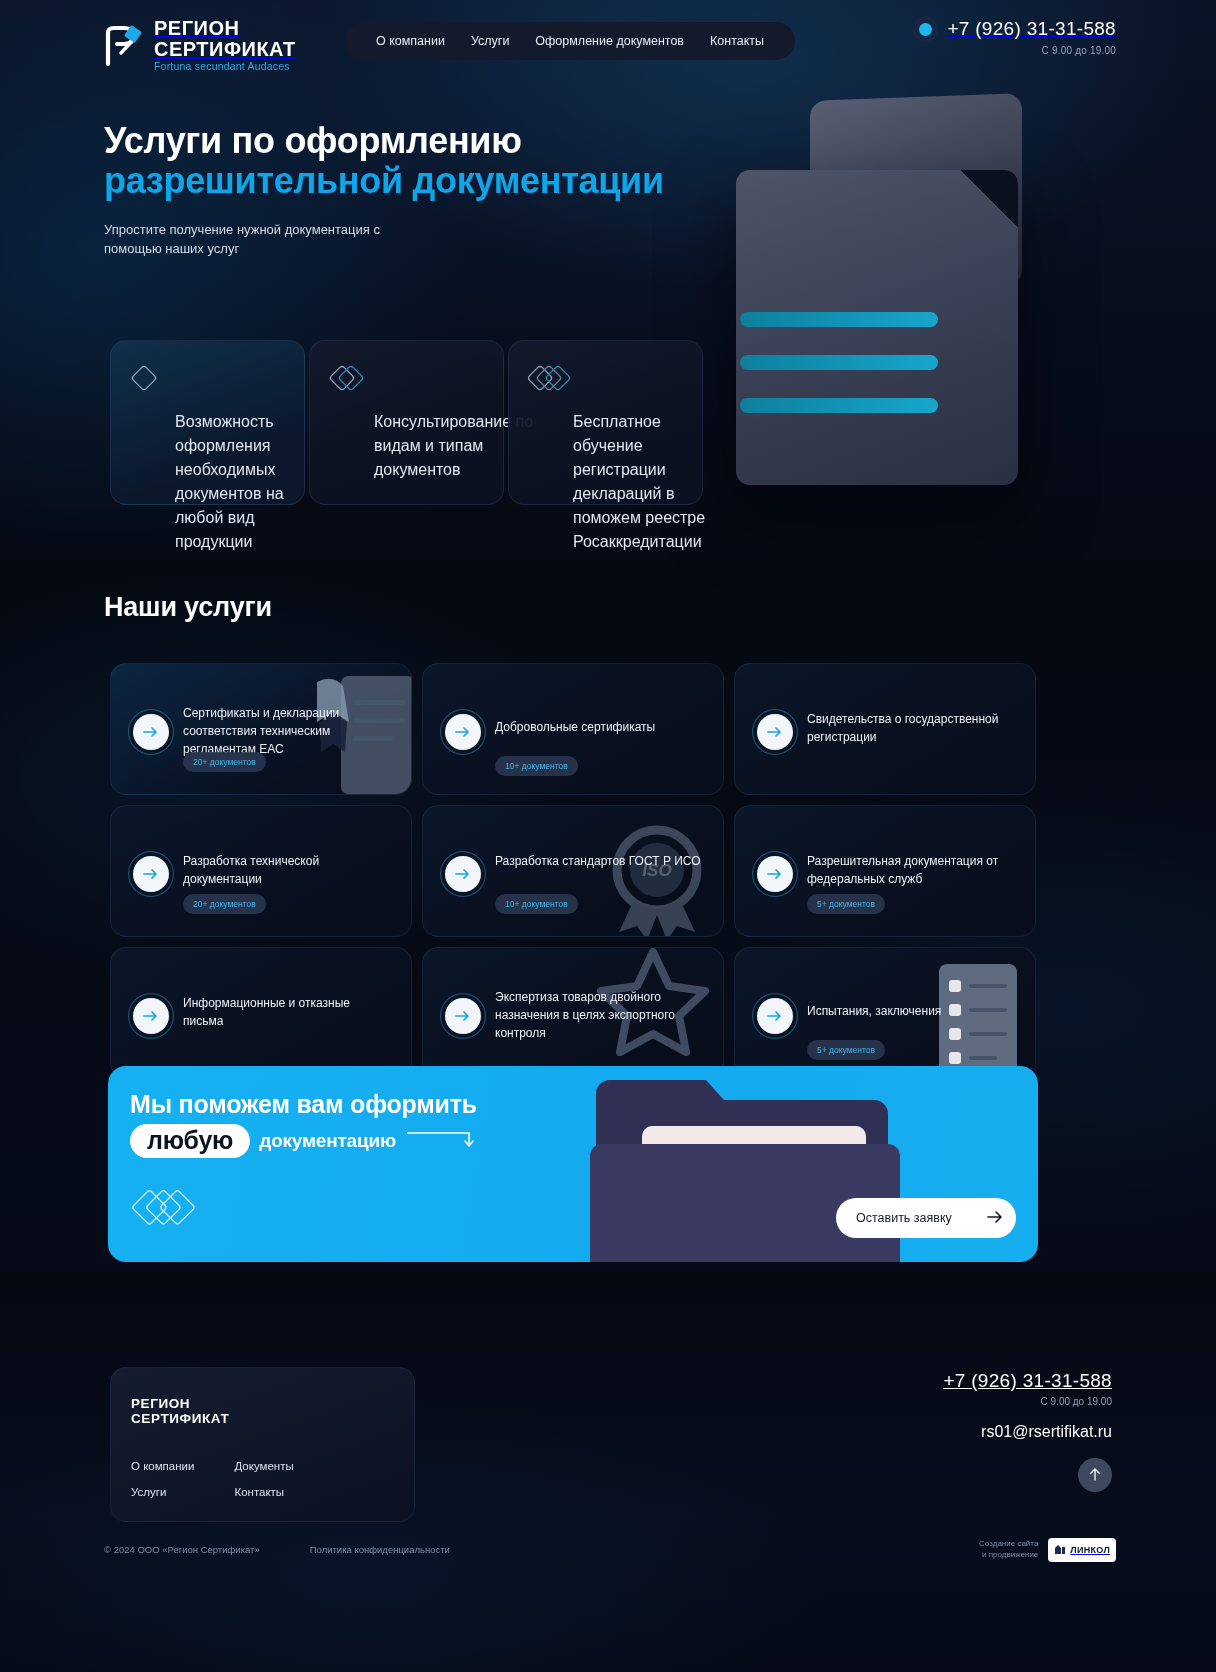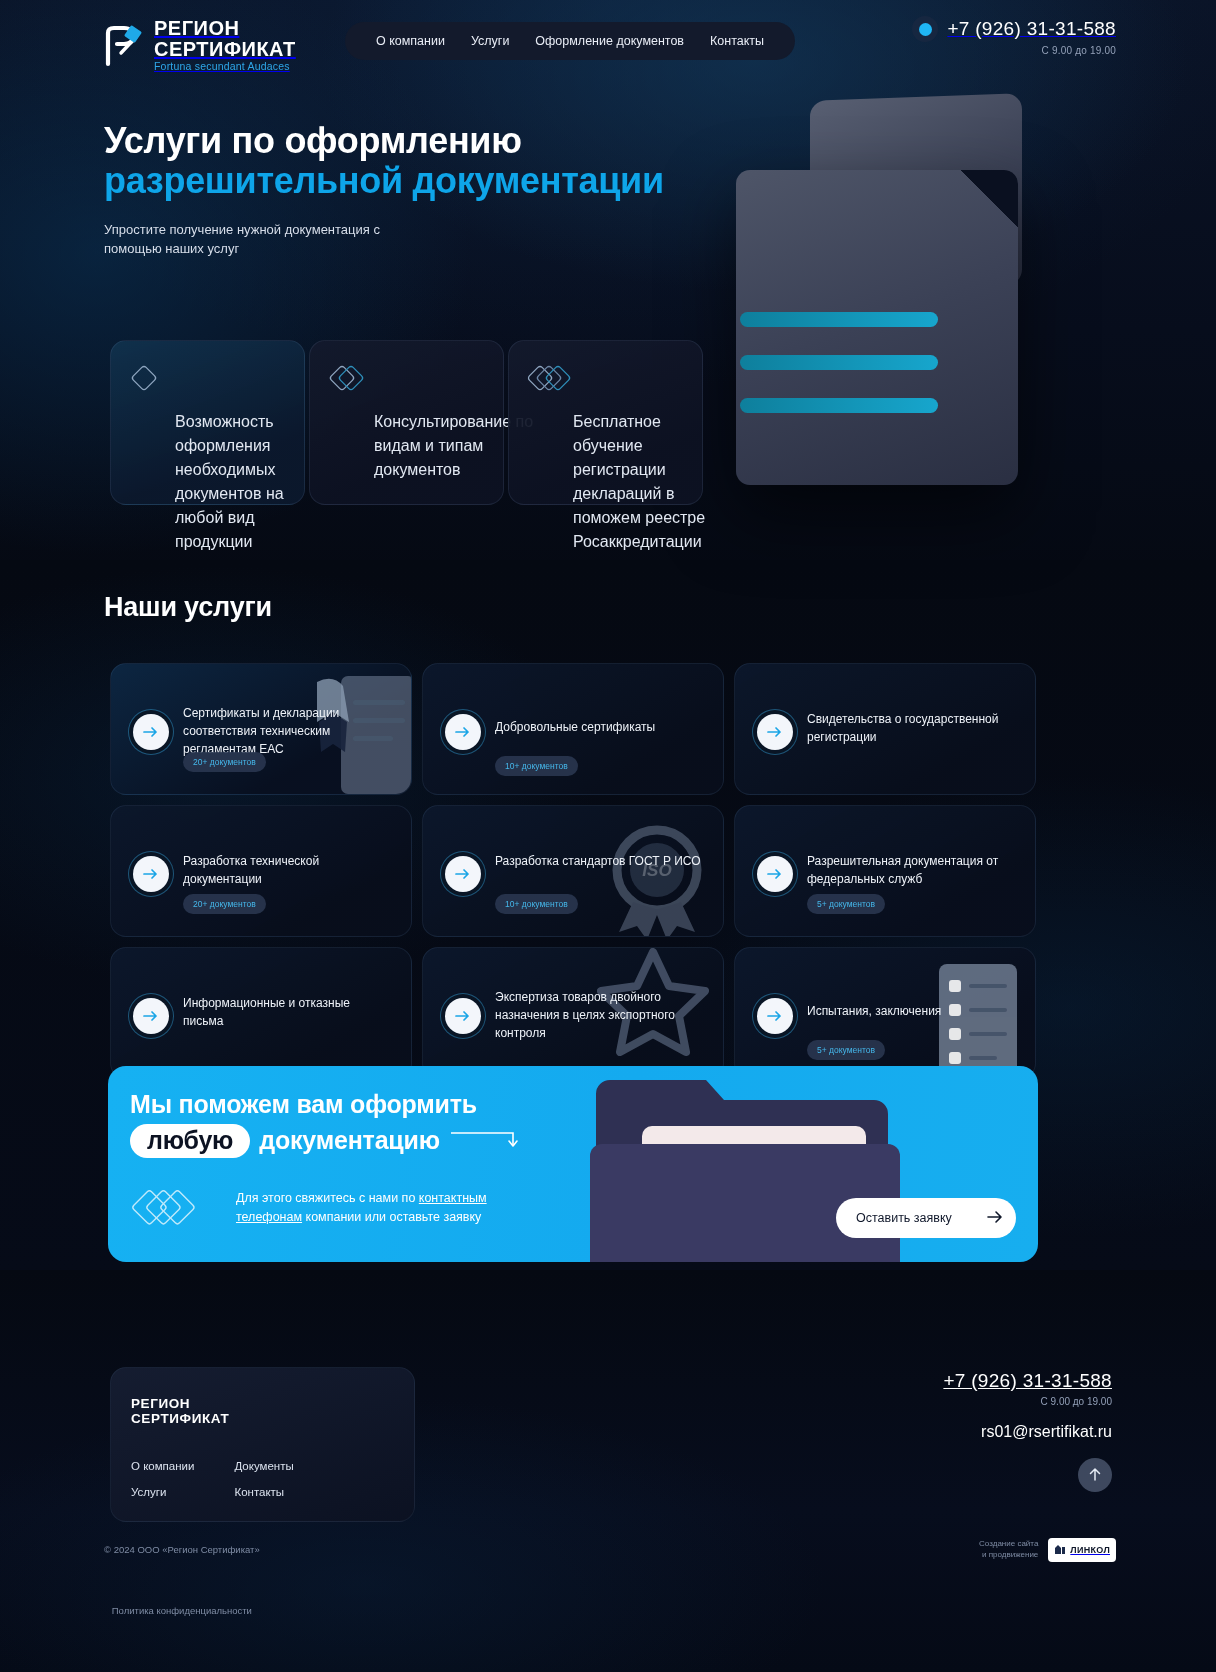--- a/index.html
+++ b/index.html
@@ -145,21 +145,21 @@
     background:linear-gradient(100deg,#16b1f2 0%,#14aaef 55%,#17aeef 100%);
     overflow:hidden;
   }
   .cta-h{position:absolute;left:22px;top:24px;width:520px;}
   .cta-h1{font-size:25px;font-weight:bold;color:#fff;line-height:1.18;letter-spacing:-.2px;}
   .cta-h2{display:flex;align-items:center;gap:9px;margin-top:4px;}
   .pill{
     background:#fff;color:#0c1222;font-size:25px;font-weight:bold;border-radius:18px;
     padding:1px 17px 3px 17px;line-height:1.2;letter-spacing:-.2px;
   }
-  .cta-h2 .w{font-size:25px;font-weight:bold;color:#fff;letter-spacing:-.2px;}
+  .cta-h2 .w{font-size:19px;font-weight:bold;color:#fff;letter-spacing:-.2px;}
   .cta-bottom{position:absolute;left:22px;top:122px;display:flex;align-items:center;gap:14px;}
   .cta-dia{width:92px;height:40px;flex:0 0 auto;}
   .cta-text{font-size:12.5px;line-height:1.55;color:#fff;max-width:310px;}
   .cta-text u{text-decoration:underline;}
   .cta-btn{
     position:absolute;right:22px;top:132px;height:40px;width:180px;border-radius:20px;
     background:#fff;display:flex;align-items:center;justify-content:space-between;
     padding:0 8px 0 20px;border:none;cursor:pointer;
   }
   .cta-btn span{font-size:12.5px;color:#0f172a;}
@@ -179,21 +179,21 @@
 
   .fcontact{position:absolute;right:104px;top:1370px;text-align:right;}
   .fphone{font-size:19px;color:#fff;letter-spacing:.3px;}
   .fhours{font-size:10px;color:#93a0b8;margin-top:4px;}
   .fmail{display:block;margin-top:16px;font-size:16px;color:#fff;text-decoration:none;}
   .totop{
     position:absolute;right:104px;top:1458px;width:34px;height:34px;border-radius:50%;
     background:rgba(108,122,150,.55);display:flex;align-items:center;justify-content:center;cursor:pointer;
     border:none;
   }
-  .fbottom{position:absolute;left:104px;top:1544px;display:flex;gap:50px;align-items:center;flex-direction:column;}
+  .fbottom{position:absolute;left:104px;top:1544px;display:flex;gap:50px;align-items:center;}
   .fbottom span,.fbottom a{font-size:9.5px;color:#7f8ca4;text-decoration:none;}
   .credit{position:absolute;right:100px;top:1538px;display:flex;align-items:center;gap:10px;}
   .credit-txt{font-size:8px;color:#7f8ca4;text-align:right;line-height:1.35;}
   .credit-logo{
     display:flex;align-items:center;gap:4px;background:#fff;border-radius:4px;padding:3px 6px;
   }
   .credit-logo b{font-size:9px;color:#10182a;letter-spacing:.3px;}
 </style>
 </head>
 <body>
@@ -438,21 +438,20 @@
     </div>
 
     <div class="cta-bottom">
       <span class="cta-dia">
         <svg width="92" height="40" viewBox="0 0 92 40">
           <rect x="6" y="6" width="25" height="25" rx="3" transform="rotate(45 18 20)" stroke="#bfe9fb" stroke-width="1.4" fill="none"></rect>
           <rect x="20" y="6" width="25" height="25" rx="3" transform="rotate(45 32 20)" stroke="#bfe9fb" stroke-width="1.4" fill="none"></rect>
           <rect x="34" y="6" width="25" height="25" rx="3" transform="rotate(45 46 20)" stroke="#bfe9fb" stroke-width="1.4" fill="none"></rect>
         </svg>
       </span>
-      <p class="cta-text"><span>Для этого свяжитесь с нами по </span><u>контактным телефонам</u><span> компании или оставьте заявку</span></p>
     </div>
 
     <button class="cta-btn">
       <span>Оставить заявку</span>
       <span>
         <svg width="26" height="26" viewBox="0 0 26 26">
             <path d="M6 13h12M14 8l5 5-5 5" stroke="#10182a" stroke-width="1.6" fill="none" stroke-linecap="round" stroke-linejoin="round"></path>
           </svg>
       </span>
     </button>

